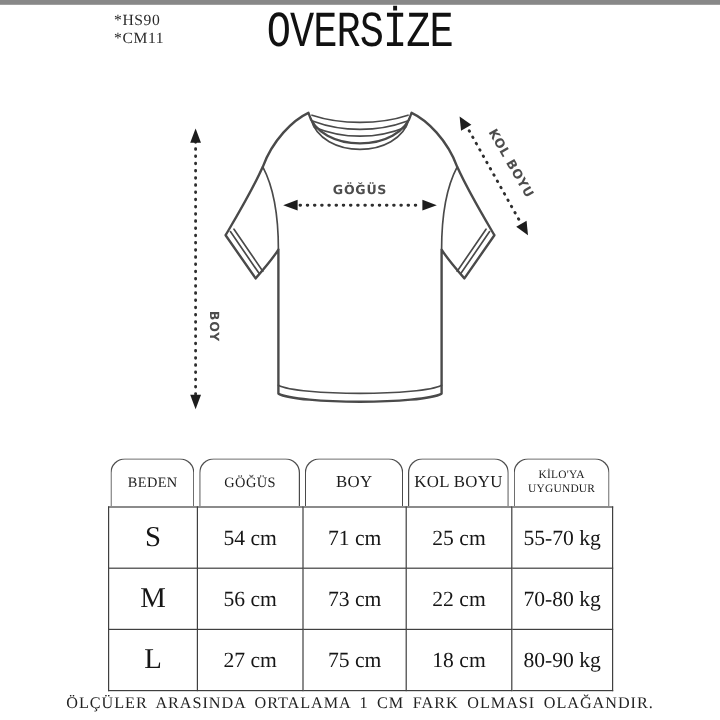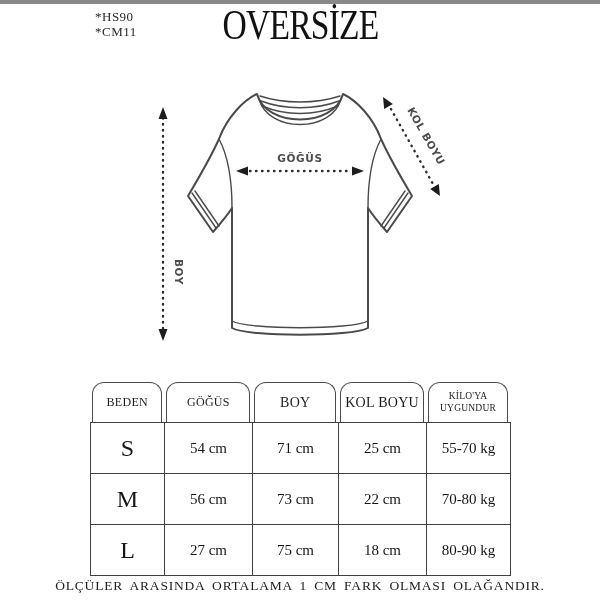--- a/index.html
+++ b/index.html
@@ -8,21 +8,21 @@
     font-family:"Liberation Serif", serif;color:#1f1f1f;overflow:hidden;
     margin:4px auto;
   }
   
   .codes{
     position:absolute;left:95px;top:6px;font-size:13px;line-height:1.15;
     letter-spacing:.5px;color:#2a2a2a;
   }
   .title-wrap{
     position:absolute;left:0;right:0;top:0;height:44px;
-    display:flex;align-items:flex-start;justify-content:center;
+    display:flex;align-items:flex-end;justify-content:center;font-family:Liberation Mono, monospace;
   }
   .title{
     font-size:42px;line-height:1.0;letter-spacing:-1px;color:#111;
     transform:scaleX(.8);transform-origin:center top;white-space:nowrap;
   }
   
   .diagram{position:absolute;left:150px;top:72px;width:300px;height:280px;}
   .diagram svg{display:block;width:300px;height:280px;}
   .shirt-line{fill:none;stroke:#4a4a4a;stroke-width:2;stroke-linejoin:round;stroke-linecap:round;}
   .shirt-thin{fill:none;stroke:#4a4a4a;stroke-width:1.4;stroke-linecap:round;}
@@ -45,21 +45,21 @@
     font-size:12px;color:#1c1c1c;letter-spacing:.3px;
   }
   .tab.small{font-size:14px;}
   .tab.tiny{font-size:9.5px;line-height:1.25;padding:0 0;letter-spacing:.2px;}
   .tbl{
     position:absolute;left:90px;top:418px;width:420px;height:154px;
     border-collapse:collapse;table-layout:fixed;
   }
   .tbl td{
     border:1.6px solid #3f3f3f;text-align:center;vertical-align:middle;
-    font-size:15px;color:#161616;padding:0;
+    font-size:18px;color:#161616;padding:0;
   }
   .tbl td.size{font-size:24px;}
   
   .footer{
     position:absolute;left:0;right:0;top:574px;text-align:center;
     font-size:13.5px;letter-spacing:.8px;word-spacing:3px;color:#222;
   }
 </style>
 </head>
 <body>

